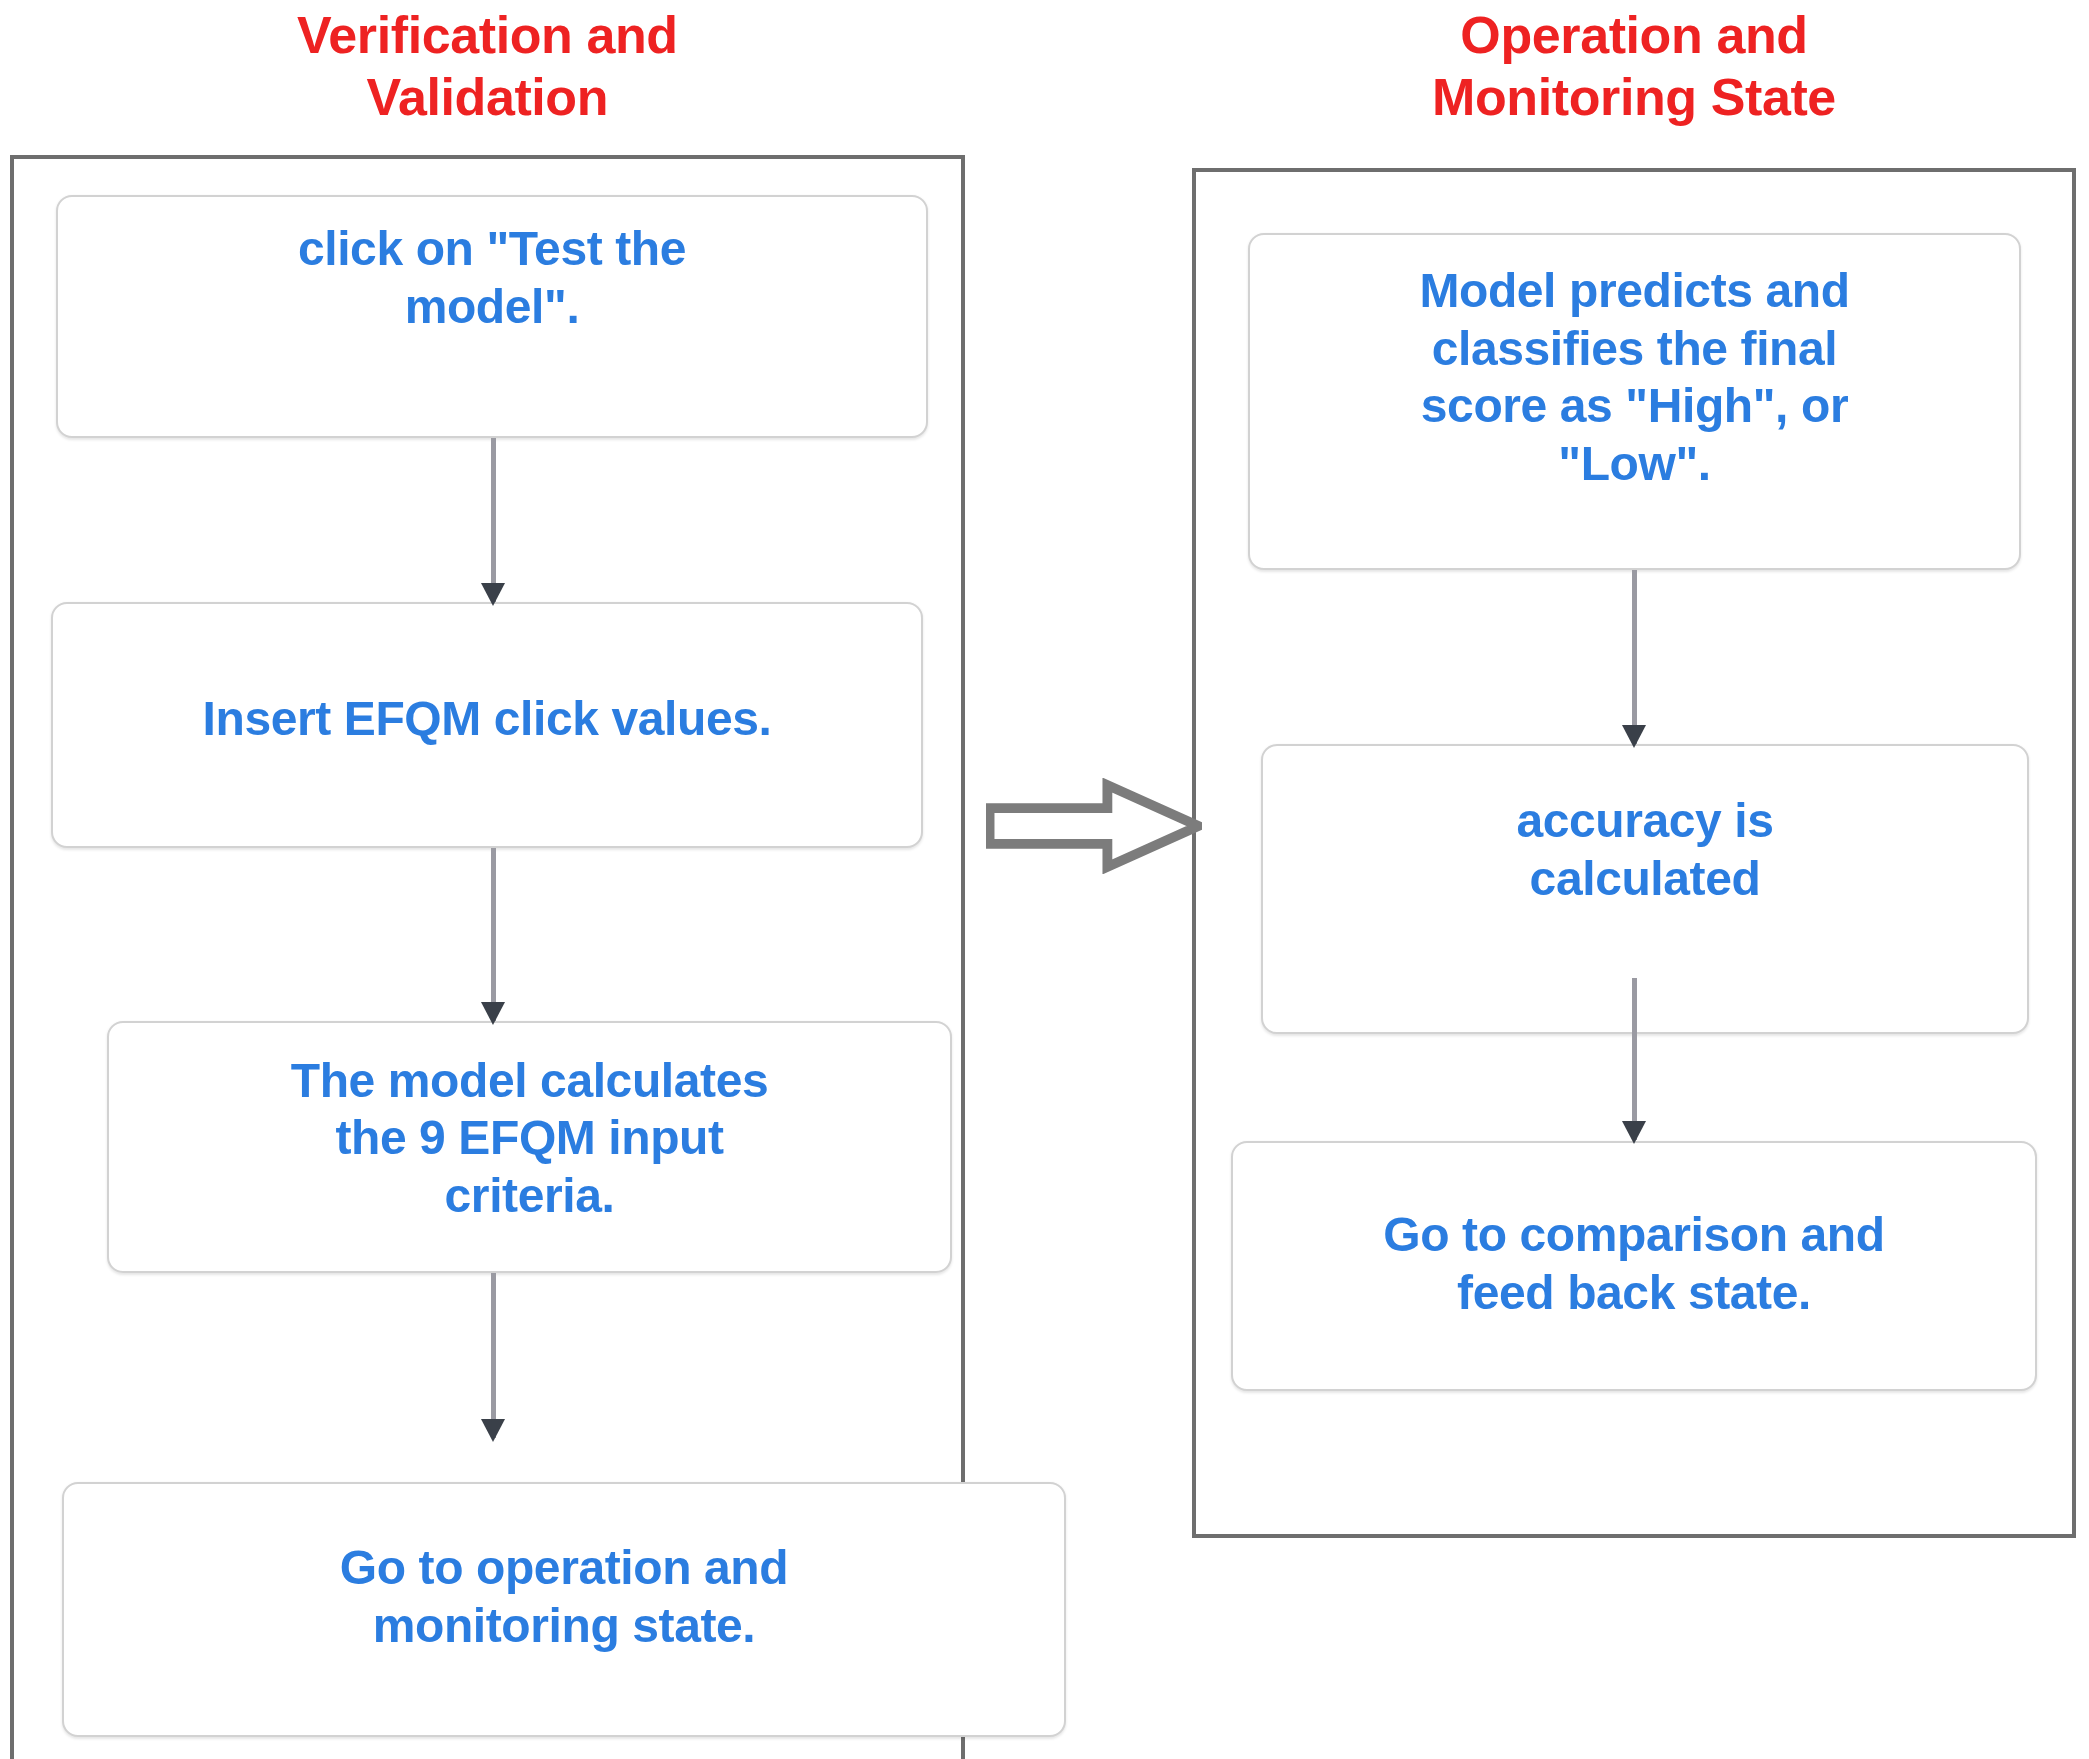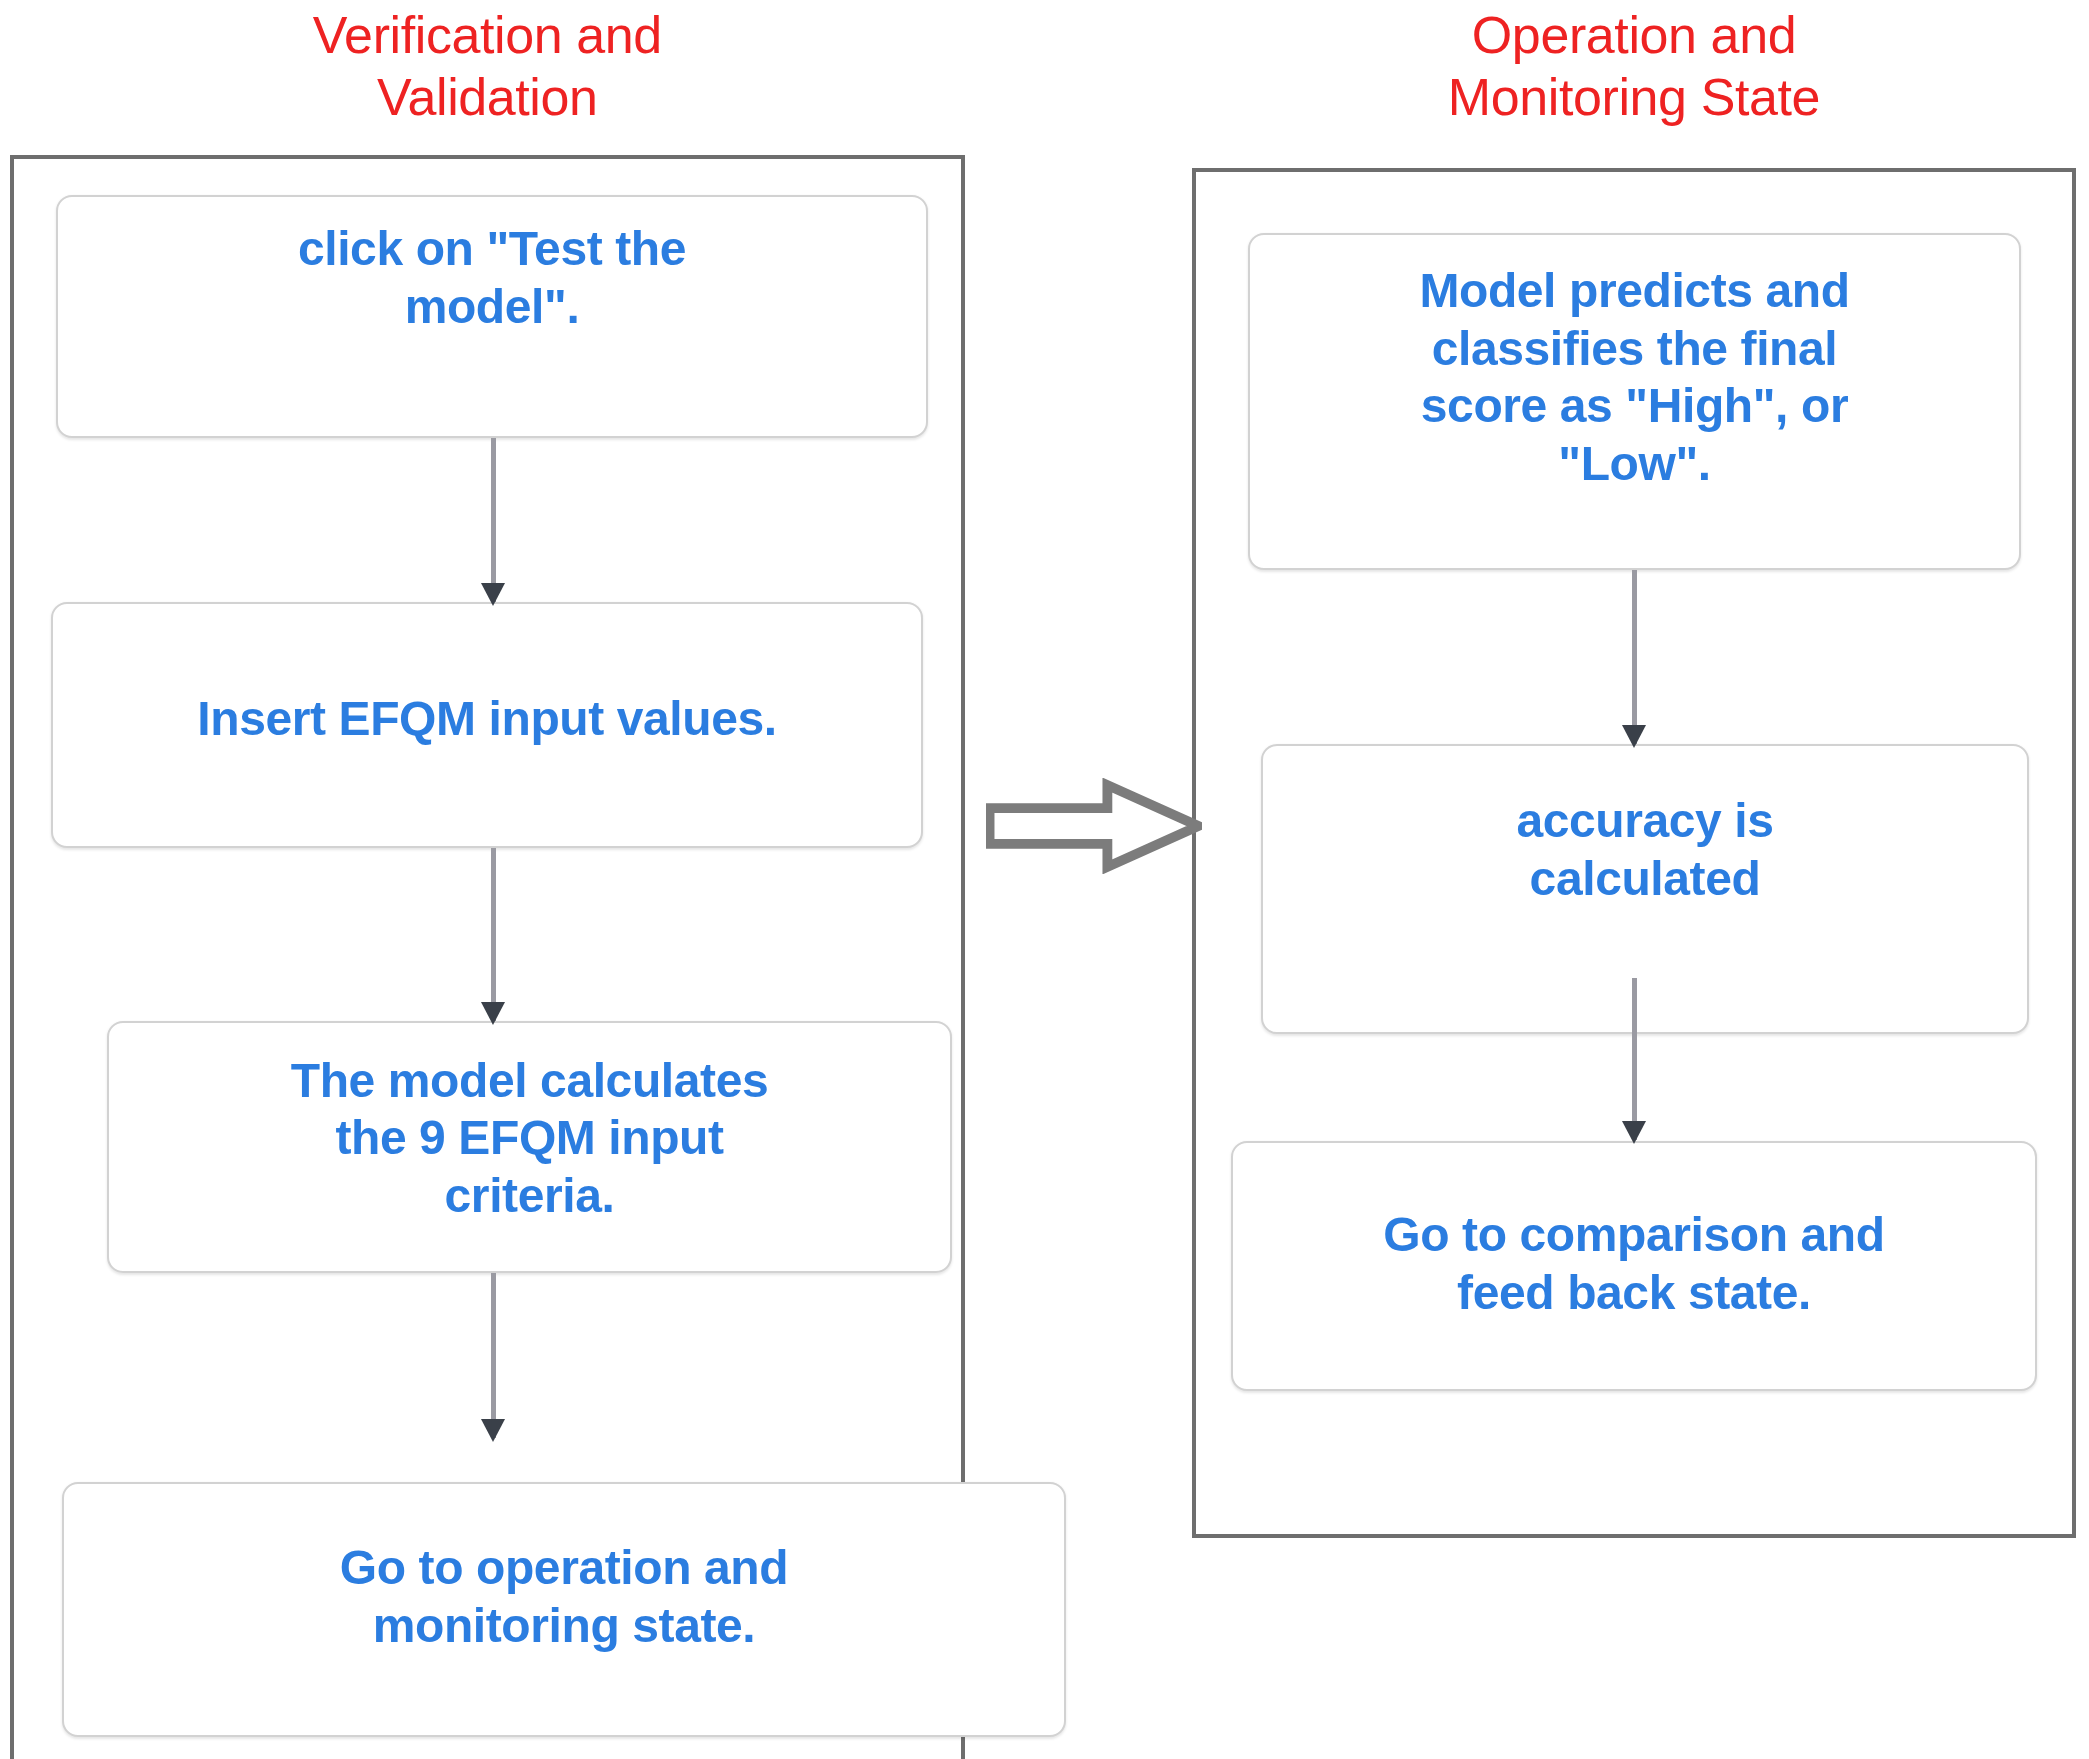--- a/index.html
+++ b/index.html
@@ -13,21 +13,21 @@
     position: relative;
     font-family: "Liberation Sans", sans-serif;
     overflow: hidden;
   }
 
   
   .col-title {
     position: absolute;
     text-align: center;
     color: #ee2222;
-    font-weight: normal;
+    font-weight: bold;
     font-size: 52px;
     line-height: 1.18;
     letter-spacing: -0.4px;
     white-space: pre-line;
   }
   #title-left  { left: 9.8px;   top: 5.3px;  width: 955px; }
   #title-right { left: 1192px; top: 5.3px;  width: 884px; text-align: center;  }
 
   
   .state-container {
@@ -129,21 +129,21 @@
 <div class="state-container" id="container-left"></div>
 
 <div class="state-container" id="container-right"></div>
 
 <div class="node" id="node-l1">
   <div class="node-text">click on "Test the
 model".</div>
 </div>
 
 <div class="node" id="node-l2">
-  <div class="node-text">Insert EFQM input values.</div>
+  <div class="node-text">Insert EFQM click values.</div>
 </div>
 
 <div class="node" id="node-l3">
   <div class="node-text">The model calculates
 the 9 EFQM input
 criteria.</div>
 </div>
 
 <div class="node" id="node-l4">
   <div class="node-text">Go to operation and

